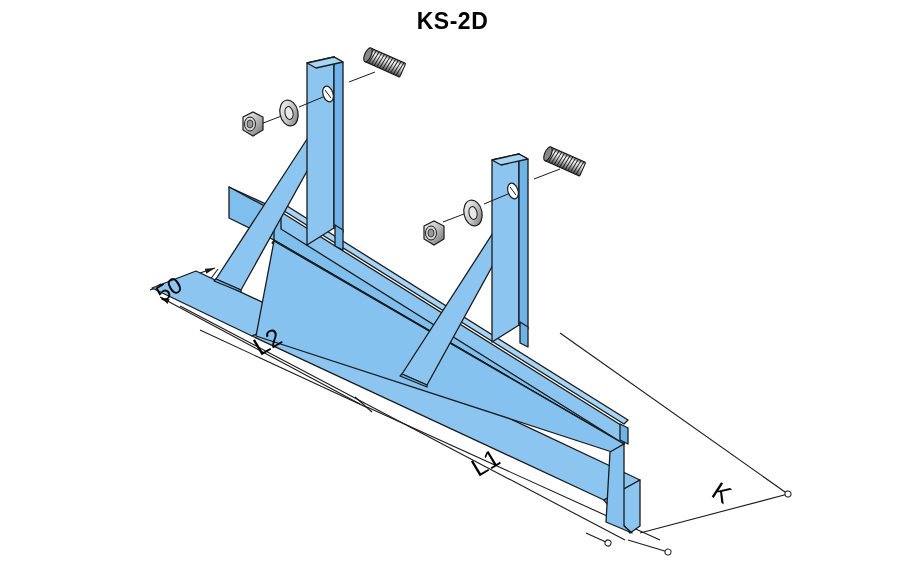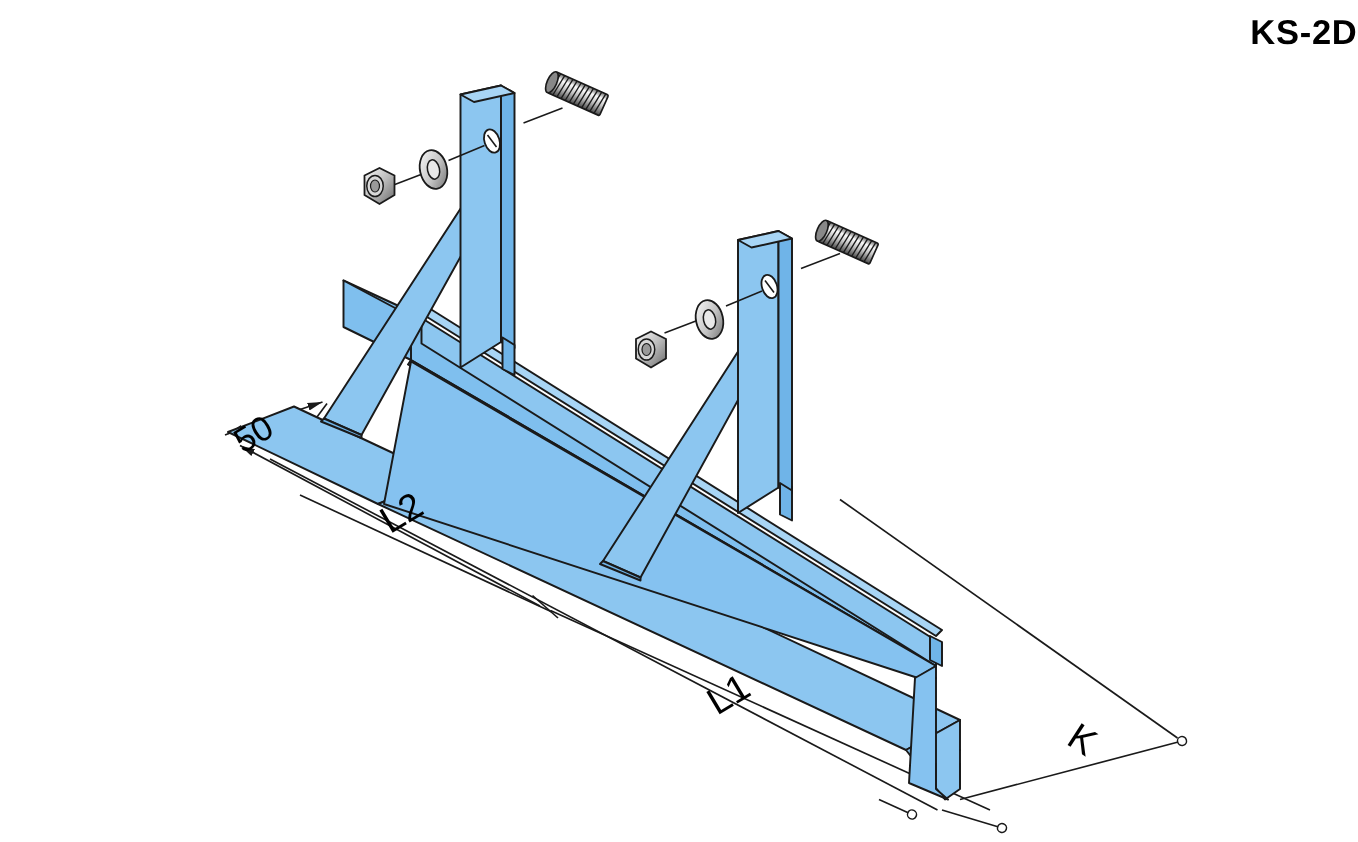--- a/index.html
+++ b/index.html
@@ -15,21 +15,21 @@
     width: 905px;
     height: 561px;
     background: #ffffff;
     overflow: hidden;
   }
   #title {
     position: absolute;
     left: 0;
     top: 8px;
     width: 905px;
-    text-align: right;
+    text-align: center;
     font-family: "Liberation Sans", sans-serif;
     font-size: 23px;
     font-weight: bold;
     color: #000000;
     letter-spacing: 0.5px;
   }
   #drawing {
     position: absolute;
     left: 0;
     top: 0;

